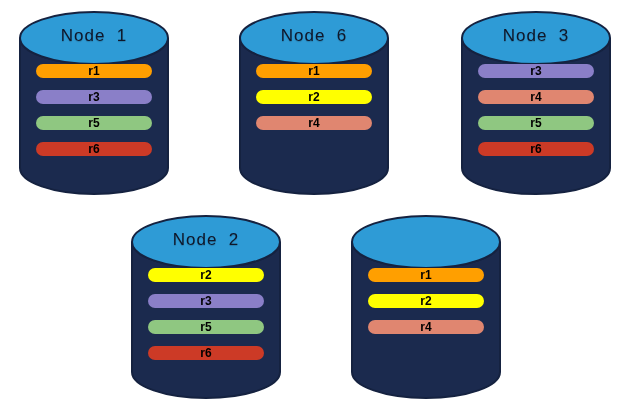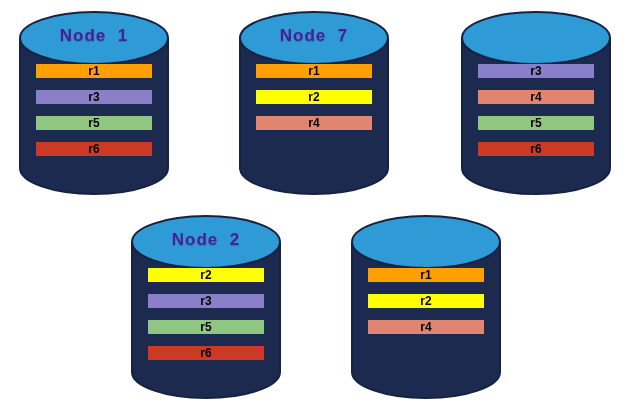--- a/index.html
+++ b/index.html
@@ -31,37 +31,37 @@
     width: 160px;
     height: 182px;
     overflow: visible;
   }
   .node-title {
     position: absolute;
     left: 0;
     top: 18px;
     width: 160px;
     text-align: center;
-    color: #4c1d95;
-    font-weight: bold;
+    color: #0f172a;
+    font-weight: normal;
     font-size: 17px;
     letter-spacing: 1px;
     font-family: "Liberation Sans", sans-serif;
     text-shadow: 0 1px 1px rgba(0,0,0,0.18);
     white-space: pre;
   }
   .bars {
     position: absolute;
     left: 22px;
     top: 56px;
     width: 116px;
   }
   .bar {
     height: 14px;
-    border-radius: 0;
+    border-radius: 7px;
     margin-bottom: 12px;
     text-align: center;
     font-size: 12px;
     font-weight: bold;
     color: #000000;
     line-height: 14px;
     font-family: "Liberation Sans", sans-serif;
     box-sizing: border-box;
   }
 </style>
@@ -80,32 +80,33 @@
         <div class="bar" style="background: rgb(138, 127, 200);">r3</div>
         <div class="bar" style="background: rgb(143, 199, 129);">r5</div>
         <div class="bar" style="background: rgb(204, 58, 38);">r6</div>
       </div>
     </div>
     <div class="node" style="left: 234px; top: 8px;">
       <svg class="cyl-svg" viewBox="0 0 160 182">
         <path d="M 6 30 L 6 160 A 74 26 0 0 0 154 160 L 154 30 A 74 26 0 0 1 6 30 Z" fill="#1B2A4E" stroke="#152240" stroke-width="2"></path>
         <ellipse cx="80" cy="30" rx="74" ry="26" fill="#2E9BD6" stroke="#152240" stroke-width="2"></ellipse>
       </svg>
-      <div class="node-title">Node  7</div>
+      <div class="node-title">Node  6</div>
       <div class="bars">
         <div class="bar" style="background: rgb(255, 159, 0);">r1</div>
         <div class="bar" style="background: rgb(255, 255, 0);">r2</div>
         <div class="bar" style="background: rgb(224, 134, 112);">r4</div>
       </div>
     </div>
     <div class="node" style="left: 456px; top: 8px;">
       <svg class="cyl-svg" viewBox="0 0 160 182">
         <path d="M 6 30 L 6 160 A 74 26 0 0 0 154 160 L 154 30 A 74 26 0 0 1 6 30 Z" fill="#1B2A4E" stroke="#152240" stroke-width="2"></path>
         <ellipse cx="80" cy="30" rx="74" ry="26" fill="#2E9BD6" stroke="#152240" stroke-width="2"></ellipse>
       </svg>
+      <div class="node-title">Node  3</div>
       <div class="bars">
         <div class="bar" style="background: rgb(138, 127, 200);">r3</div>
         <div class="bar" style="background: rgb(224, 134, 112);">r4</div>
         <div class="bar" style="background: rgb(143, 199, 129);">r5</div>
         <div class="bar" style="background: rgb(204, 58, 38);">r6</div>
       </div>
     </div>
     <div class="node" style="left: 126px; top: 212px;">
       <svg class="cyl-svg" viewBox="0 0 160 182">
         <path d="M 6 30 L 6 160 A 74 26 0 0 0 154 160 L 154 30 A 74 26 0 0 1 6 30 Z" fill="#1B2A4E" stroke="#152240" stroke-width="2"></path>

